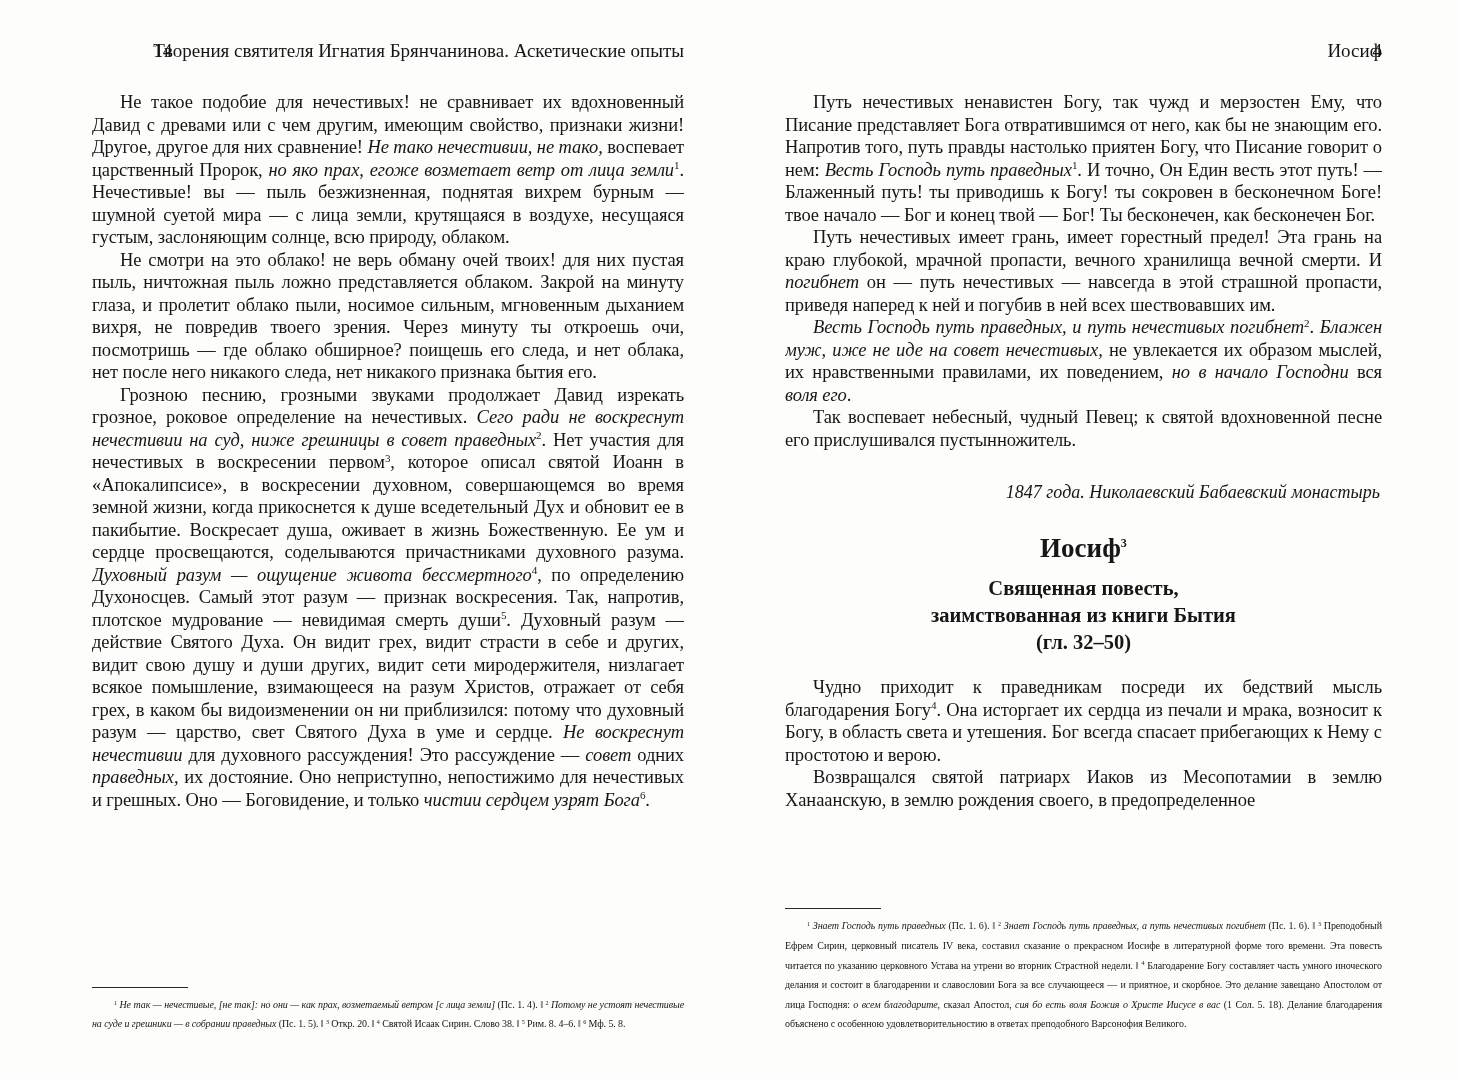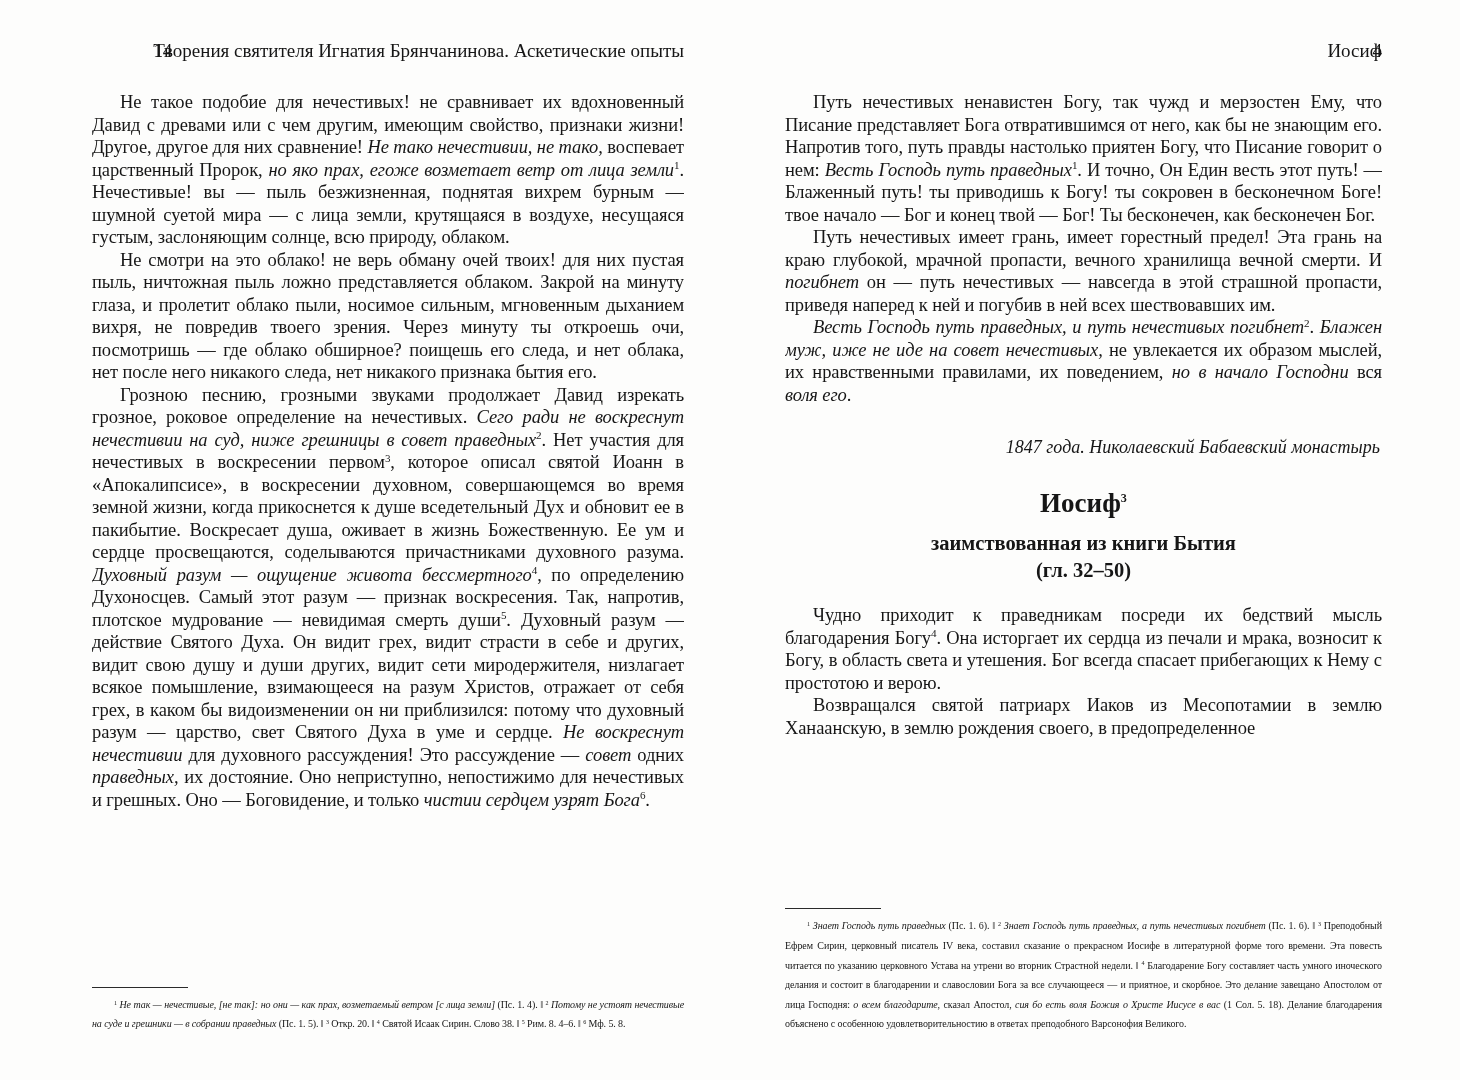--- a/index.html
+++ b/index.html
@@ -86,23 +86,25 @@
   <section class="page page-right" lang="ru">
     <header class="pagehead">
       <span class="runtitle">Иосиф</span>
       <span class="pagenum">4</span>
     </header>
     <hr class="headrule">
     <div class="bodytext">
       <p class="para">Путь нечестивых ненавистен Богу, так чужд и мерзостен Ему, что Писание представляет Бога отвратившимся от него, как бы не знающим его. Напротив того, путь правды настолько приятен Богу, что Писание говорит о нем: <i>Весть Господь путь праведных</i><sup>1</sup>. И точно, Он Един весть этот путь! — Блаженный путь! ты приводишь к Богу! ты сокровен в бесконечном Боге! твое начало — Бог и конец твой — Бог! Ты бесконечен, как бесконечен Бог.</p>
       <p class="para">Путь нечестивых имеет грань, имеет горестный предел! Эта грань на краю глубокой, мрачной пропасти, вечного хранилища вечной смерти. И <i>погибнет</i> он — путь нечестивых — навсегда в этой страшной пропасти, приведя наперед к ней и погубив в ней всех шествовавших им.</p>
       <p class="para"><i>Весть Господь путь праведных, и путь нечестивых погибнет</i><sup>2</sup>. <i>Блажен муж, иже не иде на совет нечестивых,</i> не увлекается их образом мыслей, их нравственными правилами, их поведением, <i>но в начало Господни</i> вся <i>воля его</i>.</p>
+      <p class="para">Так воспевает небесный, чудный Певец; к святой вдохновенной песне его прислушивался пустынножитель.</p>
       <p class="dateline">1847 года. Николаевский Бабаевский монастырь</p>
       <h1 class="chapter-title"><span>Иосиф</span><sup>3</sup></h1>
       <div class="chapter-subtitle">
+        <div>Священная повесть,</div>
         <div>заимствованная из книги Бытия</div>
         <div>(гл. 32–50)</div>
       </div>
       <p class="para after-heading">Чудно приходит к праведникам посреди их бедствий мысль благодарения Богу<sup>4</sup>. Она исторгает их сердца из печали и мрака, возносит к Богу, в область света и утешения. Бог всегда спасает прибегающих к Нему с простотою и верою.</p>
       <p class="para">Возвращался святой патриарх Иаков из Месопотамии в землю Ханаанскую, в землю рождения своего, в предопределенное</p>
     </div>
     <div class="footnotes">
       <hr class="fnrule">
       <p class="fn"><sup>1</sup> <i>Знает Господь путь праведных</i> (Пс. 1. 6). ‖ <sup>2</sup> <i>Знает Господь путь праведных, а путь нечестивых погибнет</i> (Пс. 1. 6). ‖ <sup>3</sup> Преподобный Ефрем Сирин, церковный писатель IV века, составил сказание о прекрасном Иосифе в литературной форме того времени. Эта повесть читается по указанию церковного Устава на утрени во вторник Страстной недели. ‖ <sup>4</sup> Благодарение Богу составляет часть умного иноческого делания и состоит в благодарении и славословии Бога за все случающееся — и приятное, и скорбное. Это делание завещано Апостолом от лица Господня: <i>о всем благодарите</i>, сказал Апостол, <i>сия бо есть воля Божия о Христе Иисусе в вас</i> (1 Сол. 5. 18). Делание благодарения объяснено с особенною удовлетворительностию в ответах преподобного Варсонофия Великого.</p>
     </div>

